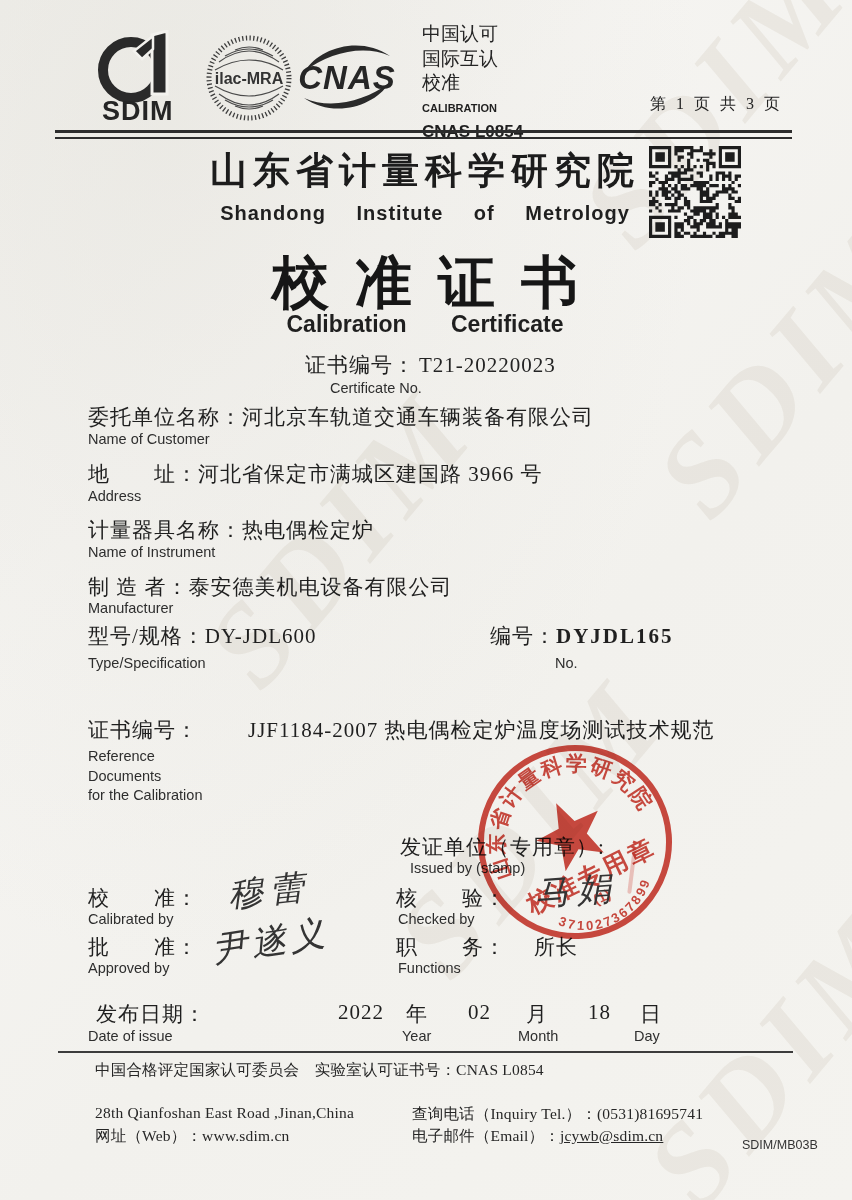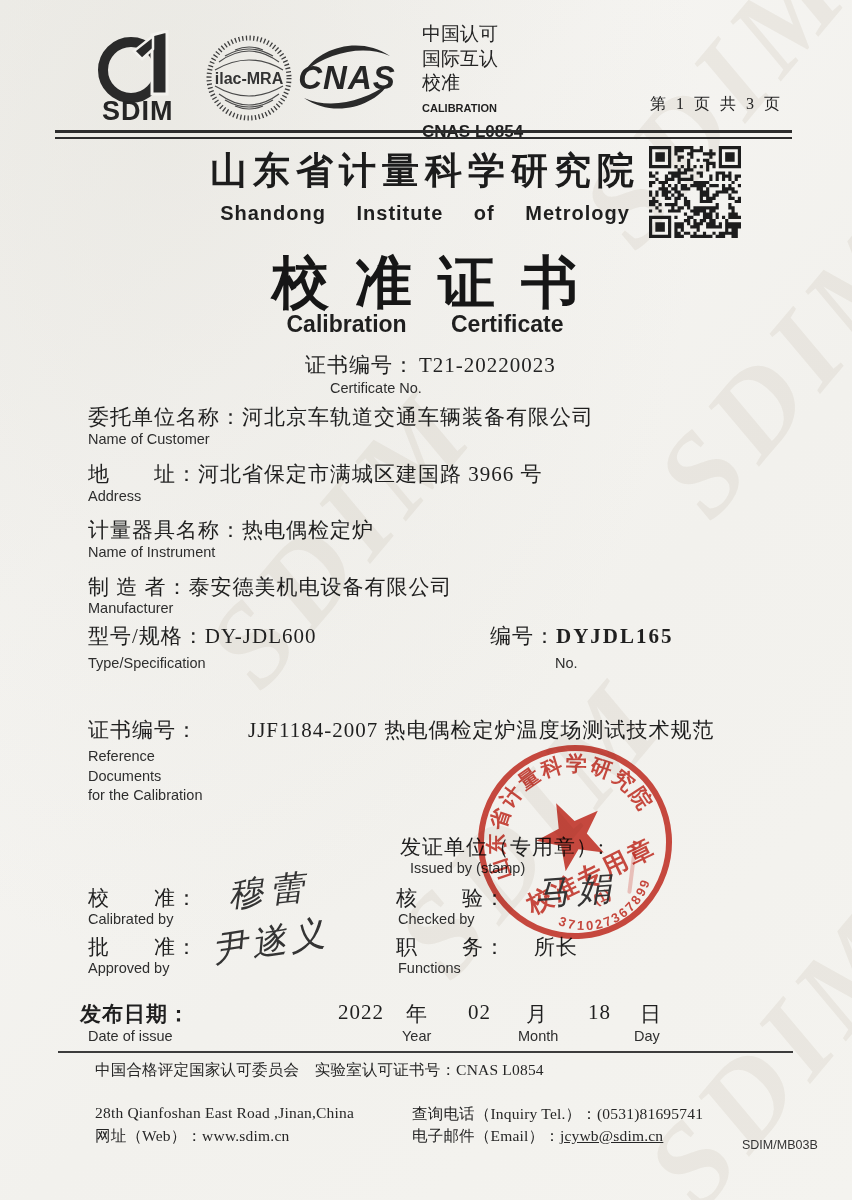--- a/index.html
+++ b/index.html
@@ -148,21 +148,21 @@
   <div class="abs sig" style="left:535px;top:868px;font-size:34px;transform:rotate(-4deg);z-index:5;">马娟</div>
 
   <div class="abs row-label" style="left:88px;top:933px;">批　　准：</div>
   <div class="abs en-sub" style="left:88px;top:960px;">Approved by</div>
   <div class="abs sig" style="left:212px;top:918px;font-size:35px;transform:rotate(-9deg);letter-spacing:4px;">尹遂义</div>
 
   <div class="abs row-label" style="left:396px;top:933px;">职　　务：</div>
   <div class="abs row-label" style="left:534px;top:933px;">所长</div>
   <div class="abs en-sub" style="left:398px;top:960px;">Functions</div>
 
-  <div class="abs row-label" style="left:80px;top:1000px;font-weight:bold;">发布日期：</div>
+  <div class="abs row-label" style="left:96px;top:1000px;">发布日期：</div>
   <div class="abs en-sub" style="left:88px;top:1028px;">Date of issue</div>
 
   <span class="abs row-label" style="left:338px;top:1000px;">2022</span>
   <span class="abs row-label" style="left:406px;top:1000px;">年</span>
   <span class="abs row-label" style="left:468px;top:1000px;">02</span>
   <span class="abs row-label" style="left:526px;top:1000px;">月</span>
   <span class="abs row-label" style="left:588px;top:1000px;">18</span>
   <span class="abs row-label" style="left:640px;top:1000px;">日</span>
   <span class="abs en-sub" style="left:402px;top:1028px;">Year</span>
   <span class="abs en-sub" style="left:518px;top:1028px;">Month</span>

